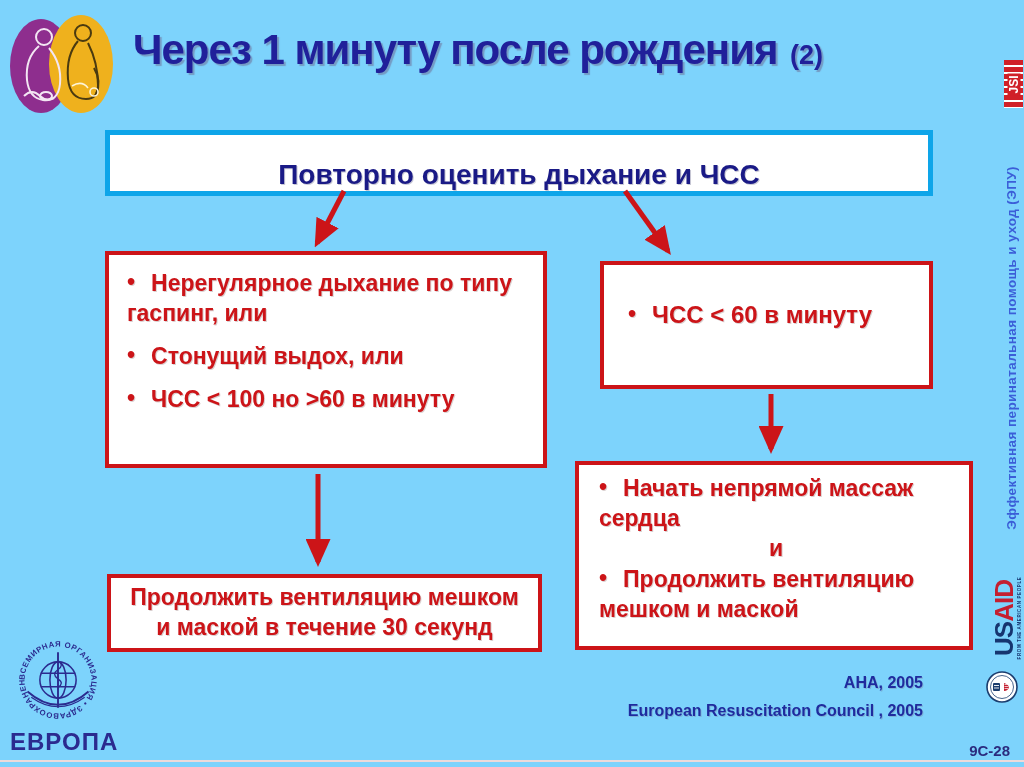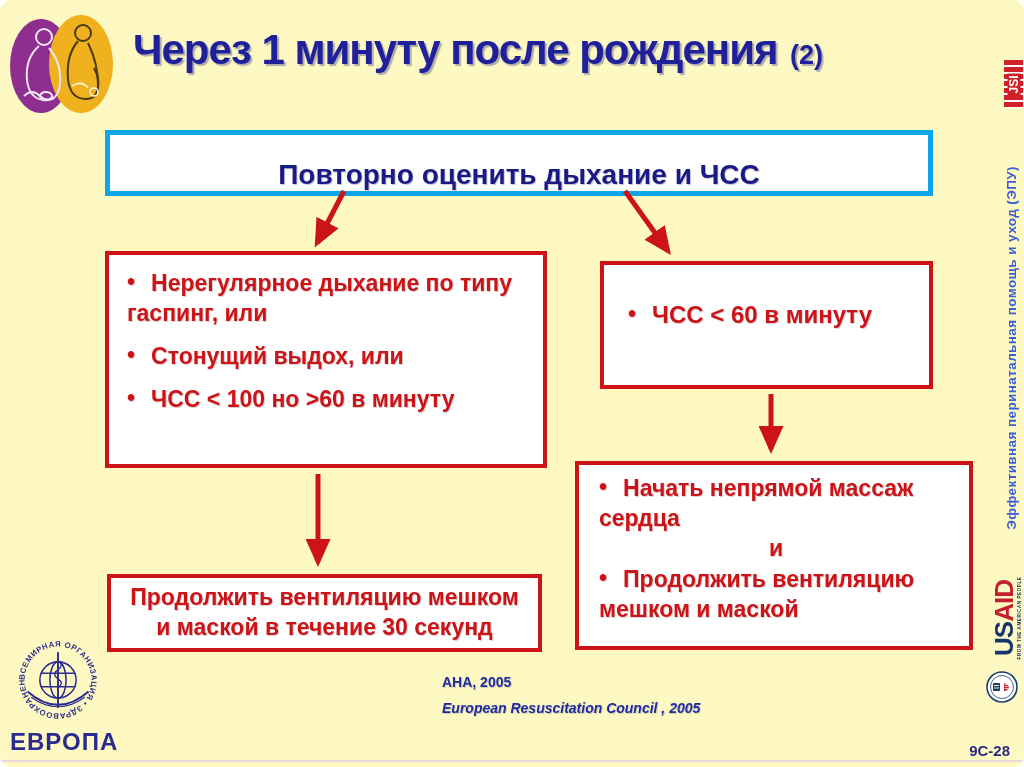--- a/index.html
+++ b/index.html
@@ -1,21 +1,20 @@
 <!DOCTYPE html>
 <html><head>
 <meta charset="utf-8">
 <style>
   * { margin:0; padding:0; box-sizing:border-box; }
   html,body { background:#fff; }
   body { font-family:"Liberation Sans","DejaVu Sans",sans-serif; }
   .slide {
-    position:relative; width:1024px; height:767px; background:#fef9c3;
+    position:relative; width:1024px; height:767px; background:#7dd3fc;
     overflow:hidden;
-    border-radius:11px;
   }
 
   
   .brand-logo { position:absolute; left:6px; top:8px; width:112px; height:110px; }
   .slide-title {
     position:absolute; left:133px; top:26px; width:840px;
     color:#20209A; font-weight:bold; white-space:nowrap;
     text-shadow:2px 2px 1px rgba(110,110,150,.55);
   }
   .slide-title .main { font-size:42px; letter-spacing:-1px; }
@@ -66,25 +65,25 @@
     position:absolute; right:2px; top:140px; height:415px; width:22px;
     display:flex; align-items:center; justify-content:center;
   }
   .vside span {
     writing-mode:vertical-rl; transform:rotate(180deg); white-space:nowrap;
     color:#3B5ED8; font-weight:bold; font-size:13.5px; letter-spacing:.4px;
   }
 
   
   .refs {
-    position:absolute; left:442px; top:674px; width:455px; text-align:left;
-    color:#1F2B9E; font-weight:bold; font-size:14px;
+    position:absolute; left:468px; top:674px; width:455px; text-align:right;
+    color:#1F2B9E; font-weight:bold; font-size:16px;
     text-shadow:1px 1px 0 rgba(120,120,150,.35);
   }
-  .refs .r2 { margin-top:10px;font-style:italic; }
+  .refs .r2 { margin-top:10px; }
   .page-num { position:absolute; right:14px; top:742px; color:#2B2B7E; font-weight:bold; font-size:15px;margin-left:42px; }
   .bottom-line { position:absolute; left:0; top:760px; width:100%; height:2px; background:#ecdada; }
 
   
   .who { position:absolute; left:10px; top:638px; width:96px; text-align:center; }
   .who .caption { color:#2B2B8F; font-size:24px; font-weight:600; letter-spacing:1px; margin-top:2px; text-align:left; }
 
   
   .usaid-word {
     position:absolute; left:991px; top:668px; width:100px; height:33px;

